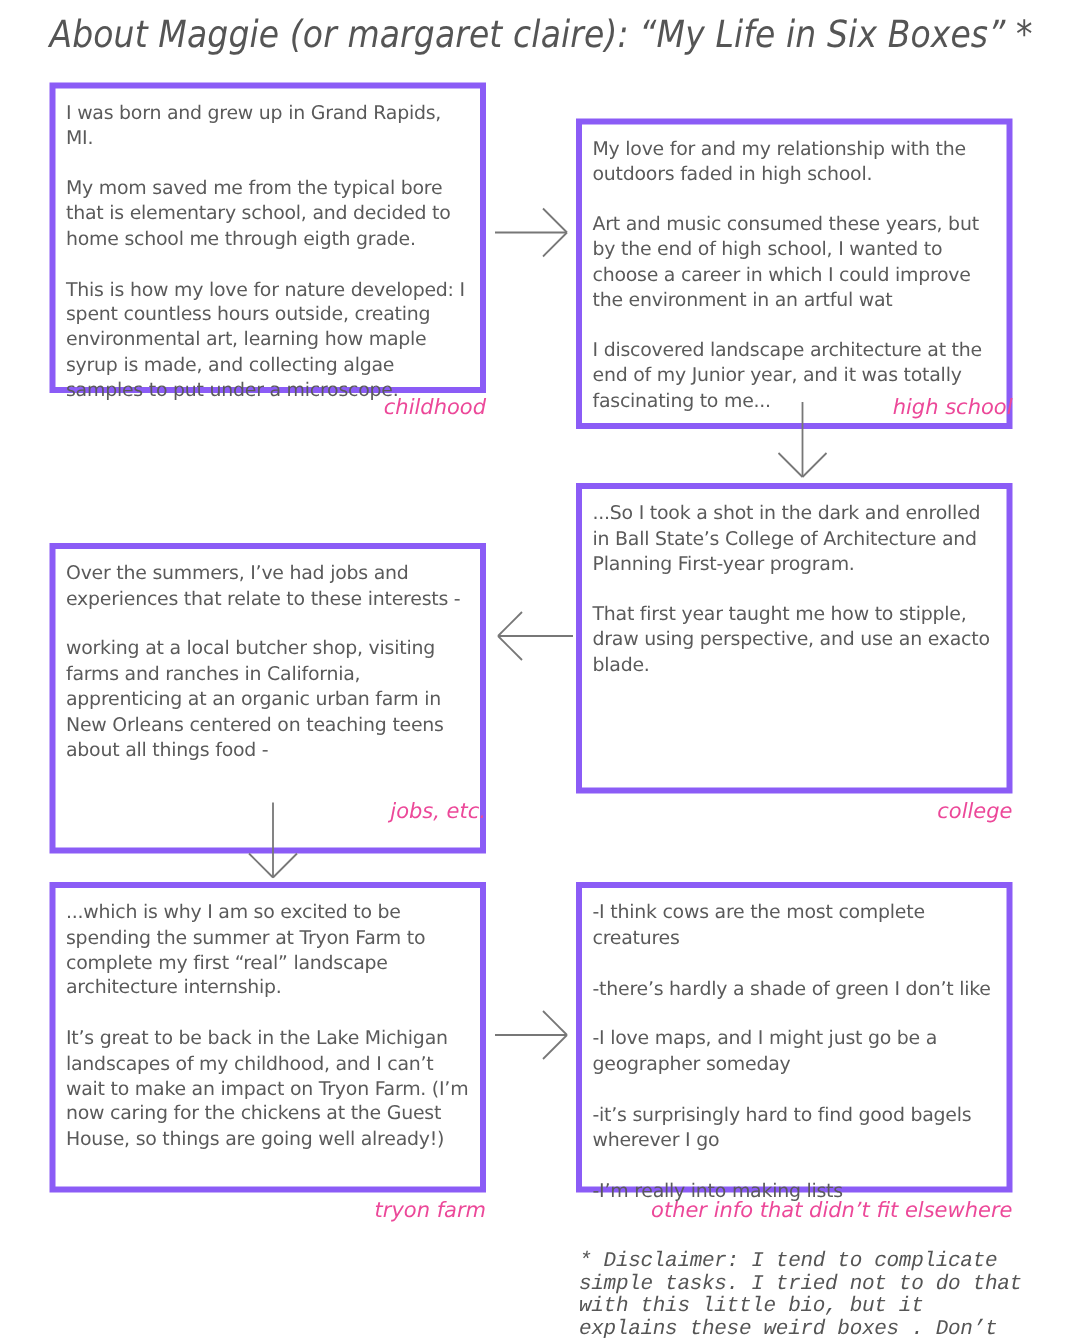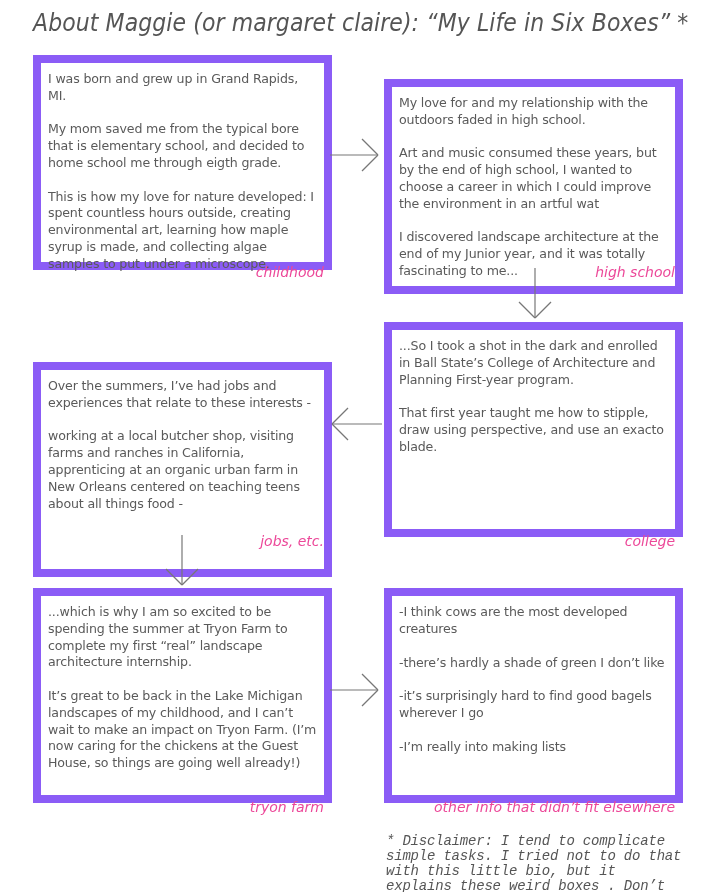--- a/index.html
+++ b/index.html
@@ -1,21 +1,21 @@
 <!DOCTYPE html>
 <html><head>
 <meta charset="utf-8">
 <style>
   html, body { margin:0; padding:0; background:#ffffff; }
   body { width:710px; height:892px; position:relative; overflow:hidden;
          font-family:"Liberation Sans", "DejaVu Sans", sans-serif; color:#555555; }
   .title { position:absolute; left:33px; top:8px; font-size:25px; font-style:italic;
            font-weight:300; color:#555; letter-spacing:0.1px; white-space:nowrap;
            font-family:"DejaVu Sans", sans-serif; font-weight:normal; transform:scaleX(0.88); transform-origin:left top; }
-  .box { position:absolute; width:283px; height:199px; border:8px solid #8b5cf6;
+  .box { position:absolute; width:283px; height:199px; border:4px solid #8b5cf6;
          box-sizing:content-box; background:#fff; }
   .box .body { position:absolute; left:7px; top:8px; right:4px; font-size:12.6px; line-height:16.8px;
                color:#5a5a5a; font-family:"DejaVu Sans", sans-serif; letter-spacing:-0.15px; }
   .box .body p { margin:0 0 16.8px 0; }
   .box.list .body p { margin:0 0 17px 0; }
   .label { position:absolute; font-size:14px; font-style:italic; color:#ec4899;
            font-family:"DejaVu Sans", sans-serif; text-align:right; white-space:nowrap; }
   .arrow { position:absolute; }
   .disclaimer { position:absolute; left:386px; top:834px; width:300px; font-size:14px; line-height:15px;
                 font-style:italic; color:#555; font-family:Liberation Mono, monospace; letter-spacing:-0.2px; }
@@ -62,22 +62,23 @@
 <div class="box" style="left:33px; top:588px;">
   <div class="body">
     <p>...which is why I am so excited to be spending the summer at Tryon Farm to complete my first “real” landscape architecture internship.</p>
     <p>It’s great to be back in the Lake Michigan landscapes of my childhood, and I can’t wait to make an impact on Tryon Farm. (I’m now caring for the chickens at the Guest House, so things are going well already!)</p>
   </div>
 </div>
 <div class="label" style="right:386px; top:799px;">tryon farm</div>
 
 <div class="box list" style="left:384px; top:588px;">
   <div class="body">
-    <p>-I think cows are the most developed creatures</p>
+    <p>-I think cows are the most complete creatures</p>
     <p>-there’s hardly a shade of green I don’t like</p>
+    <p>-I love maps, and I might just go be a geographer someday</p>
     <p>-it’s surprisingly hard to find good bagels wherever I go</p>
     <p>-I’m really into making lists</p>
   </div>
 </div>
 <div class="label" style="right:35px; top:799px;">other info that didn’t fit elsewhere</div>
 
 <svg class="arrow" style="left:328px; top:135px;" width="52" height="40" viewBox="0 0 52 40">
   <line x1="2" y1="20" x2="50" y2="20" stroke="#777" stroke-width="1.2"></line>
   <line x1="34" y1="4" x2="50" y2="20" stroke="#777" stroke-width="1.2"></line>
   <line x1="34" y1="36" x2="50" y2="20" stroke="#777" stroke-width="1.2"></line>

